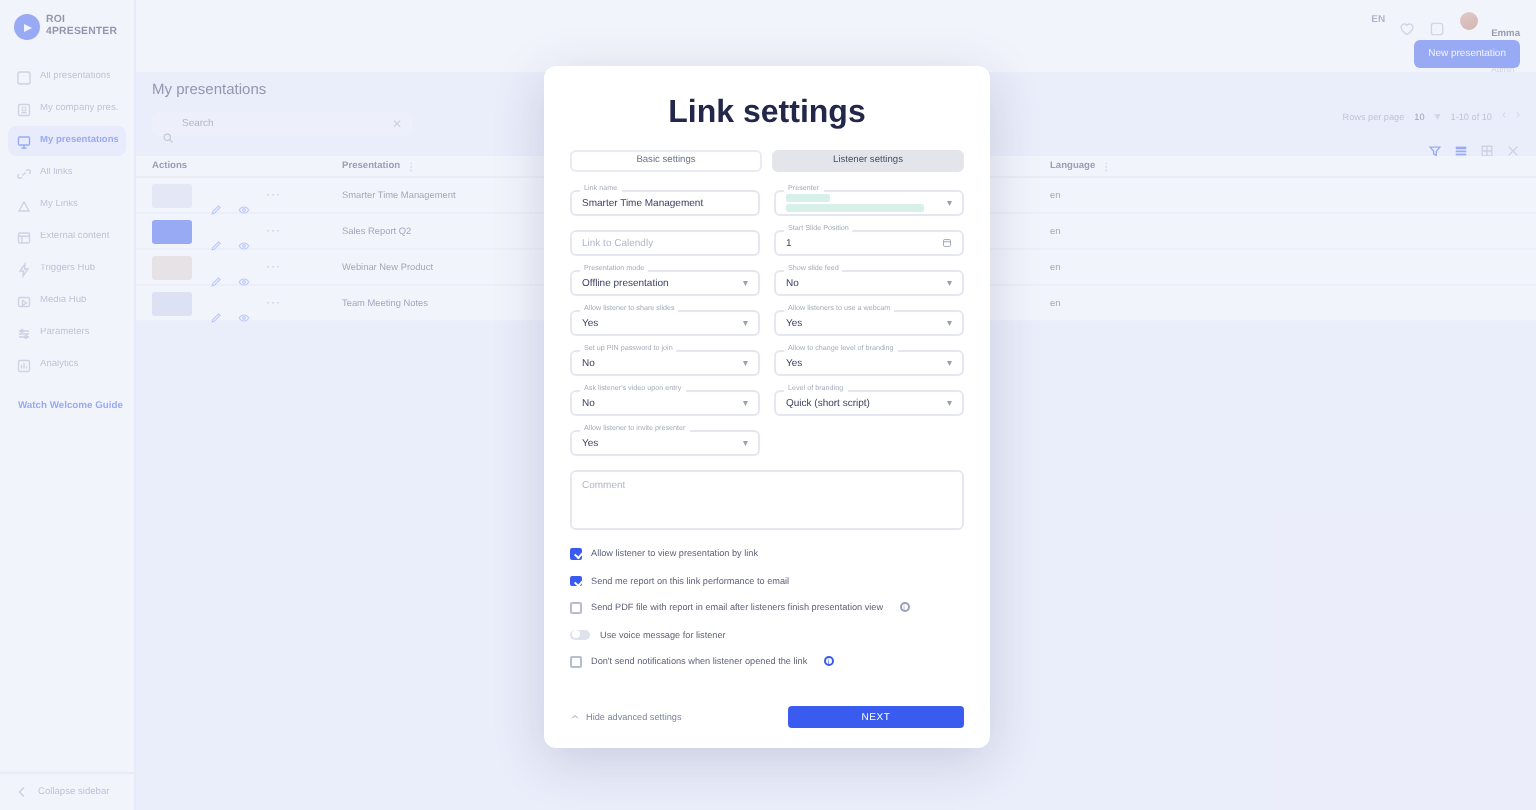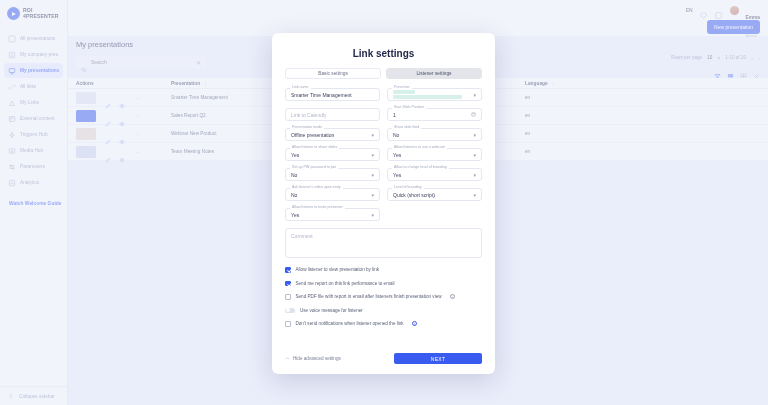--- a/index.html
+++ b/index.html
@@ -159,21 +159,21 @@
   }
   .modal {
     position: absolute; left: 272px; top: 33px;
     width: 223px; height: 341px;
     background: #fff; border-radius: 6px;
     box-shadow: 0 6px 26px rgba(40,50,100,.18);
     padding: 9px 13px 0 13px;
     display: flex; flex-direction: column;
   }
   .modal-title {
-    text-align: center; font-size: 10px; font-weight: bold;
+    text-align: center; font-size: 16px; font-weight: bold;
     color: #23284a; margin: 6px 0 9px;
   }
   .tabs { display: flex; gap: 5px; margin-bottom: 9px; }
   .tab {
     flex: 1; height: 11px; border-radius: 3px;
     display: flex; align-items: center; justify-content: center;
     font-size: 4.8px; color: #6d7288; cursor: pointer;
     border: 1px solid #e9ebf4; background: #fff;
   }
   .tab.selected { background: #e3e5ea; border-color: #e3e5ea; color: #4b5068; }

